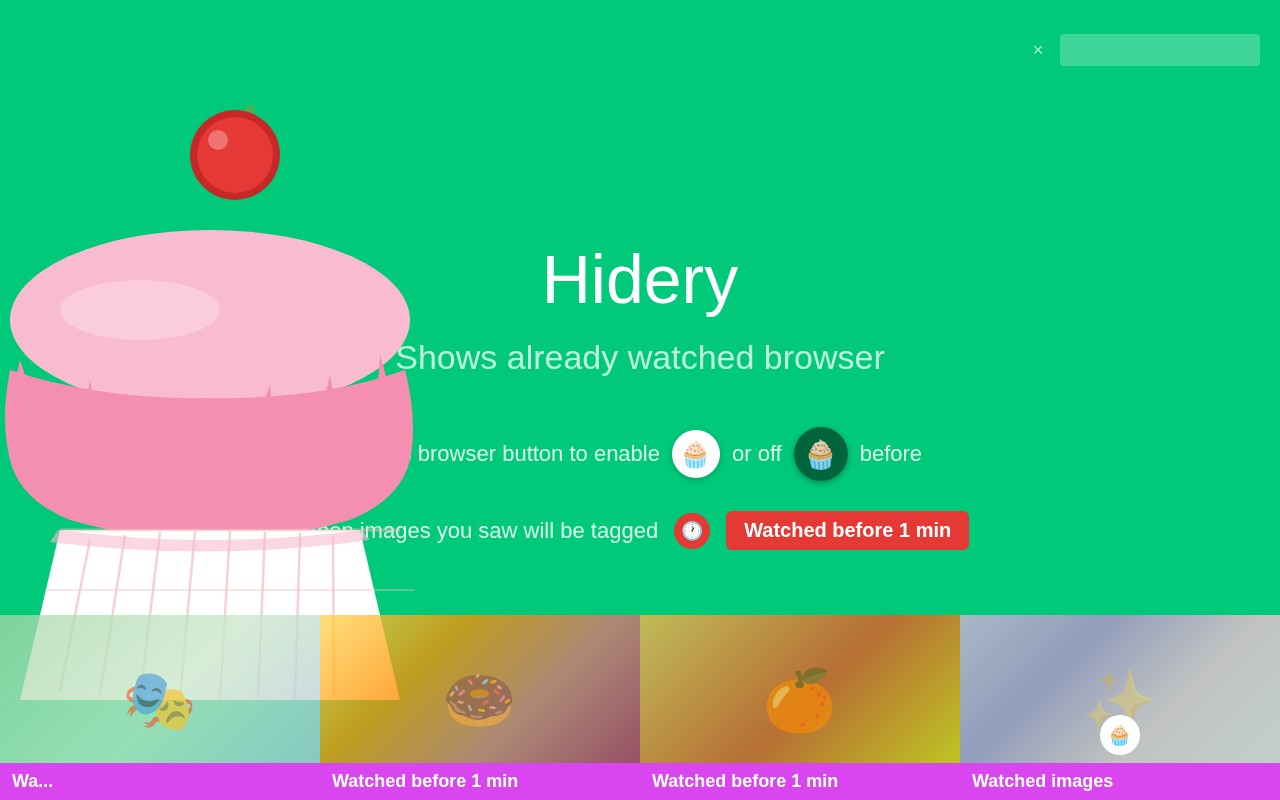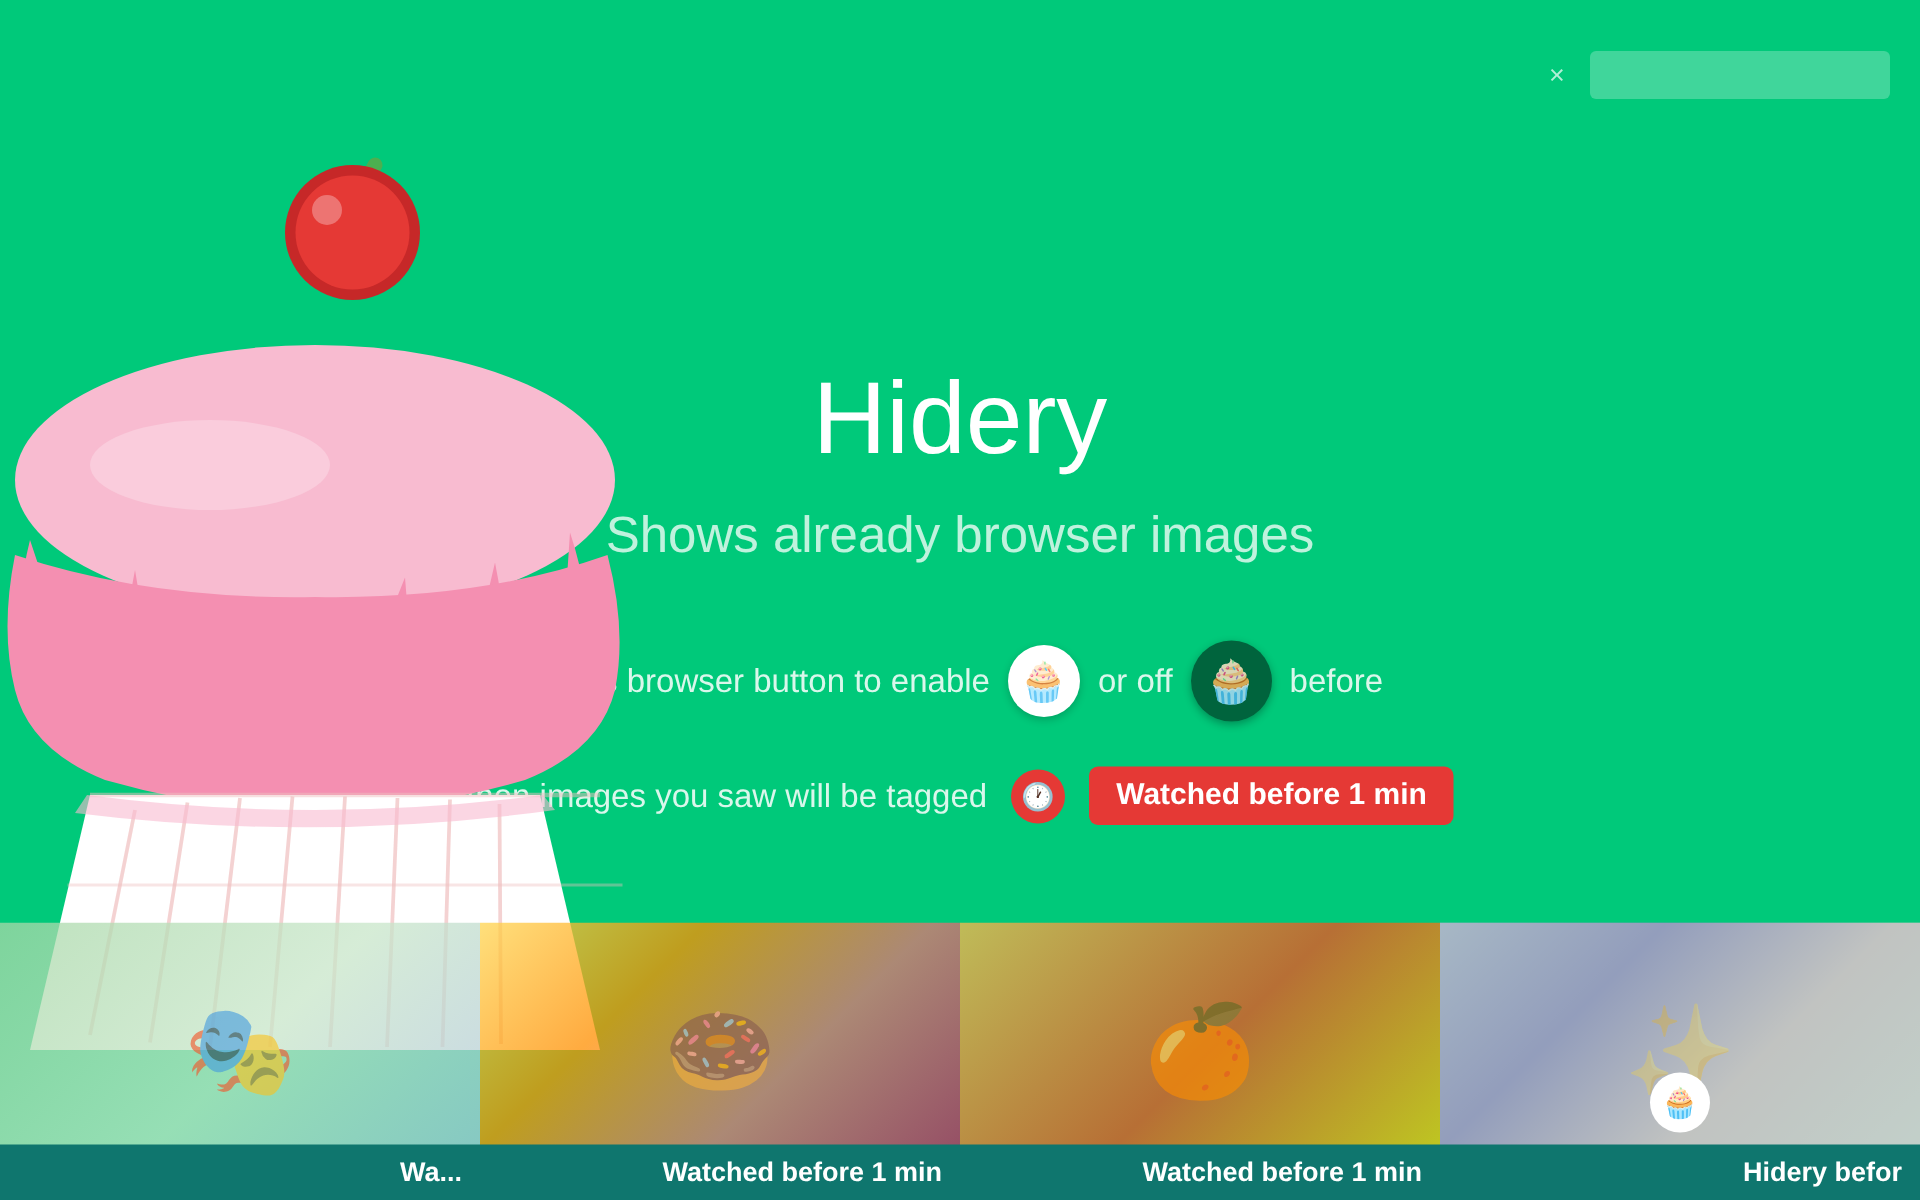--- a/index.html
+++ b/index.html
@@ -195,26 +195,26 @@
       top: 50%;
       left: 50%;
       transform: translate(-50%, -60%);
       font-size: 60px;
       opacity: 0.6;
     }
 
     .watched-label {
       position: absolute;
       bottom: 0; left: 0; right: 0;
-      background: #0f766e;
+      background: #d946ef;
       color: white;
       font-size: 18px;
       font-weight: 700;
       padding: 8px 12px;
-      text-align: right;
+      text-align: left;
     }
 
     
     .img-overlay {
       position: absolute;
       top: 0; left: 0; right: 0; bottom: 0;
       background: rgba(200,200,200,0.5);
     }
 
     .bottom-icon {
@@ -299,21 +299,21 @@
       <path d="M393 456 L394 616" stroke="#f0c0c0" stroke-width="2.5" opacity="0.7"></path>
 
       <path d="M120 450 L460 450" stroke="#f0c0c0" stroke-width="3" opacity="0.5"></path>
       <path d="M105 510 L475 510" stroke="#f0c0c0" stroke-width="2" opacity="0.4"></path>
 
       <path d="M118 450 Q270 470 422 450 L430 460 Q270 482 110 462 Z" fill="#f8bbd0" opacity="0.6"></path>
     </svg>
   </div>
 
   <h1 class="hero-title">Hidery</h1>
-  <p class="hero-subtitle">Shows already browser images</p>
+  <p class="hero-subtitle">Shows already watched browser</p>
 
   <div class="instruction-row">
     <span>press browser button to enable</span>
     <div class="cupcake-icon">🧁</div>
     <span>or off</span>
     <div class="cupcake-dark-icon">🧁</div>
     <span>before</span>
   </div>
 
   <div class="tag-row">
@@ -349,17 +349,17 @@
       <span>Watched before 1 min</span>
     </div>
   </div>
 
   <div class="grid-img">
     <div class="grid-img-bg img-bg-4" style="position:absolute;top:0;left:0;right:0;bottom:0;"></div>
     <div class="img-overlay"></div>
     <div class="img-decoration" style="color:rgba(80,0,120,0.5)">✨</div>
     <div class="bottom-icon">🧁</div>
     <div class="watched-label">
-      <span>Hidery befor</span>
+      <span>Watched images</span>
     </div>
   </div>
 
 </div>
 
 </body></html>

